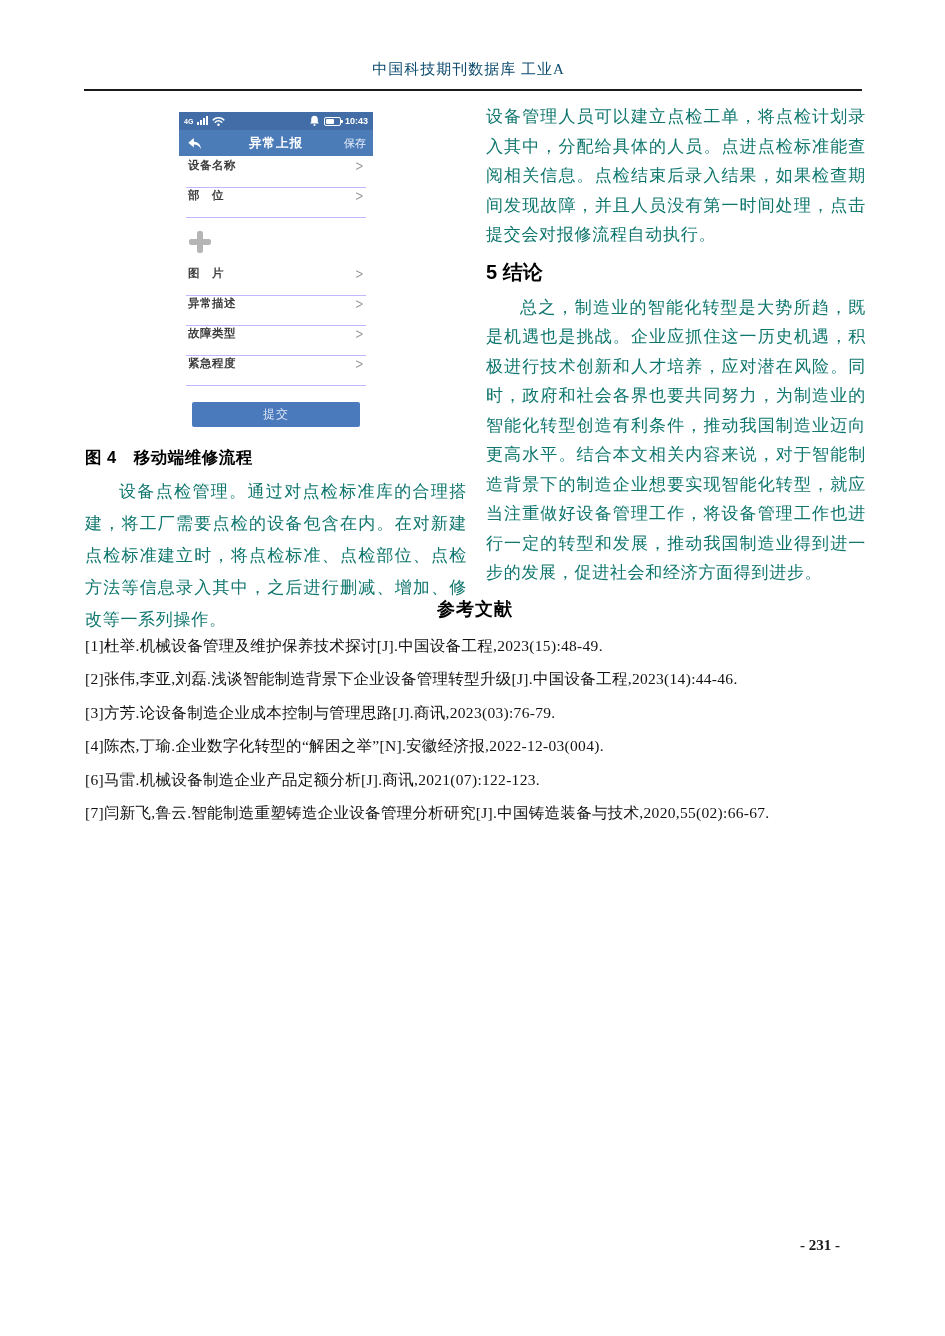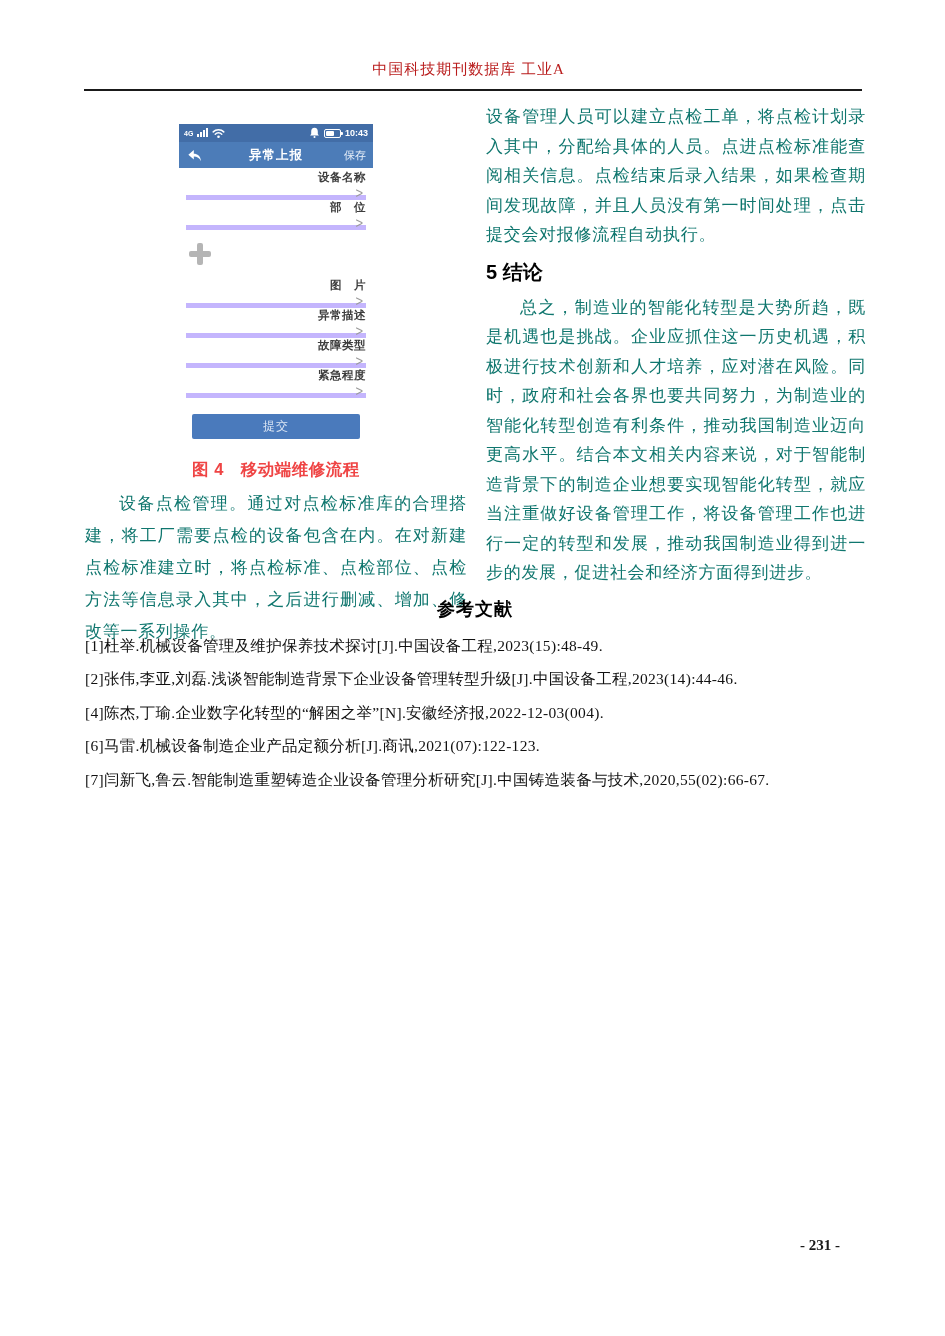--- a/index.html
+++ b/index.html
@@ -14,21 +14,21 @@
     background: #ffffff;
     overflow: hidden;
   }
 
   
   .journal-header {
     position: absolute;
     top: 60px; left: 0; right: 8px;
     text-align: center;
     font-size: 15px;
-    color: #b91c1c;
+    color: #0c4a6e;
     letter-spacing: 1px;
   }
   .header-rule {
     position: absolute;
     top: 89px; left: 84px;
     width: 778px; height: 2px;
     background: #1a1a1a;
   }
 
   
@@ -49,21 +49,21 @@
     font-family: "Liberation Sans", "DejaVu Sans", sans-serif;
     font-size: 20px;
     font-weight: 700;
     color: #000;
     margin: 9px 0 7px 0;
   }
 
   
   .phone {
     width: 194px;
-    margin: 20px auto 0 auto;
+    margin: 8px auto 0 auto;
     background: #eab308;
     font-family: "Liberation Sans", "DejaVu Sans", sans-serif;
   }
   .statusbar {
     height: 18px;
     background: var(--status-bar-bg, #426da7);
     display: flex;
     align-items: center;
     justify-content: space-between;
     padding: 0 5px;
@@ -99,24 +99,23 @@
     font-weight: 700;
     letter-spacing: 1px;
   }
   .nav-save { color: #eaf1fa; font-size: 11px; z-index: 1; }
   .back-btn { z-index: 1; display: flex; align-items: center; cursor: pointer; }
 
   .phone-body { padding: 2px 7px 8px 7px; background: #fff; }
   .p-row {
     height: 30px;
     display: flex;
-    align-items: flex-end;
+    align-items: flex-start;
     justify-content: space-between;
-    border-bottom: 5px solid #c4b5fd;
-    flex-direction: column;
+    border-bottom: 1px solid #c4b5fd;
   }
   .p-row .row-label {
     font-size: 11.5px;
     font-weight: 700;
     color: #3d3d3d;
     padding-left: 2px;
     letter-spacing: 0.5px;
   }
   .p-row .chevron {
     font-size: 13px;
@@ -147,25 +146,24 @@
     border-radius: 2px;
     color: #dce6f4;
     font-size: 12px;
     font-family: "Liberation Sans", "DejaVu Sans", sans-serif;
     letter-spacing: 1px;
     cursor: pointer;
   }
 
   .figure-caption {
     margin-top: 10px;
-    text-align: center;
     font-family: "Liberation Sans", "DejaVu Sans", sans-serif;
     font-size: 16.5px;
     font-weight: 700;
-    color: #ef4444;
+    color: #000000;
     letter-spacing: 0.5px;
   }
 
   
   .refs { position: absolute; left: 85px; top: 597px; width: 780px; }
   .refs-title {
     text-align: center;
     font-family: "Liberation Sans", "DejaVu Sans", sans-serif;
     font-size: 18px;
     font-weight: 700;
@@ -290,20 +288,21 @@
   <div class="col-right">
     <p class="para">设备管理人员可以建立点检工单，将点检计划录入其中，分配给具体的人员。点进点检标准能查阅相关信息。点检结束后录入结果，如果检查期间发现故障，并且人员没有第一时间处理，点击提交会对报修流程自动执行。</p>
     <h2 class="section-heading">5 结论</h2>
     <p class="para indent">总之，制造业的智能化转型是大势所趋，既是机遇也是挑战。企业应抓住这一历史机遇，积极进行技术创新和人才培养，应对潜在风险。同时，政府和社会各界也要共同努力，为制造业的智能化转型创造有利条件，推动我国制造业迈向更高水平。结合本文相关内容来说，对于智能制造背景下的制造企业想要实现智能化转型，就应当注重做好设备管理工作，将设备管理工作也进行一定的转型和发展，推动我国制造业得到进一步的发展，促进社会和经济方面得到进步。</p>
   </div>
 
   <div class="refs">
     <div class="refs-title">参考文献</div>
     <div class="ref-item">[1]杜举.机械设备管理及维护保养技术探讨[J].中国设备工程,2023(15):48-49.</div>
     <div class="ref-item">[2]张伟,李亚,刘磊.浅谈智能制造背景下企业设备管理转型升级[J].中国设备工程,2023(14):44-46.</div>
+    <div class="ref-item">[3]方芳.论设备制造企业成本控制与管理思路[J].商讯,2023(03):76-79.</div>
     <div class="ref-item">[4]陈杰,丁瑜.企业数字化转型的“解困之举”[N].安徽经济报,2022-12-03(004).</div>
     <div class="ref-item">[6]马雷.机械设备制造企业产品定额分析[J].商讯,2021(07):122-123.</div>
     <div class="ref-item">[7]闫新飞,鲁云.智能制造重塑铸造企业设备管理分析研究[J].中国铸造装备与技术,2020,55(02):66-67.</div>
   </div>
 
   <div class="page-number">- 231 -</div>
 
 </div>
 
 </body></html>

